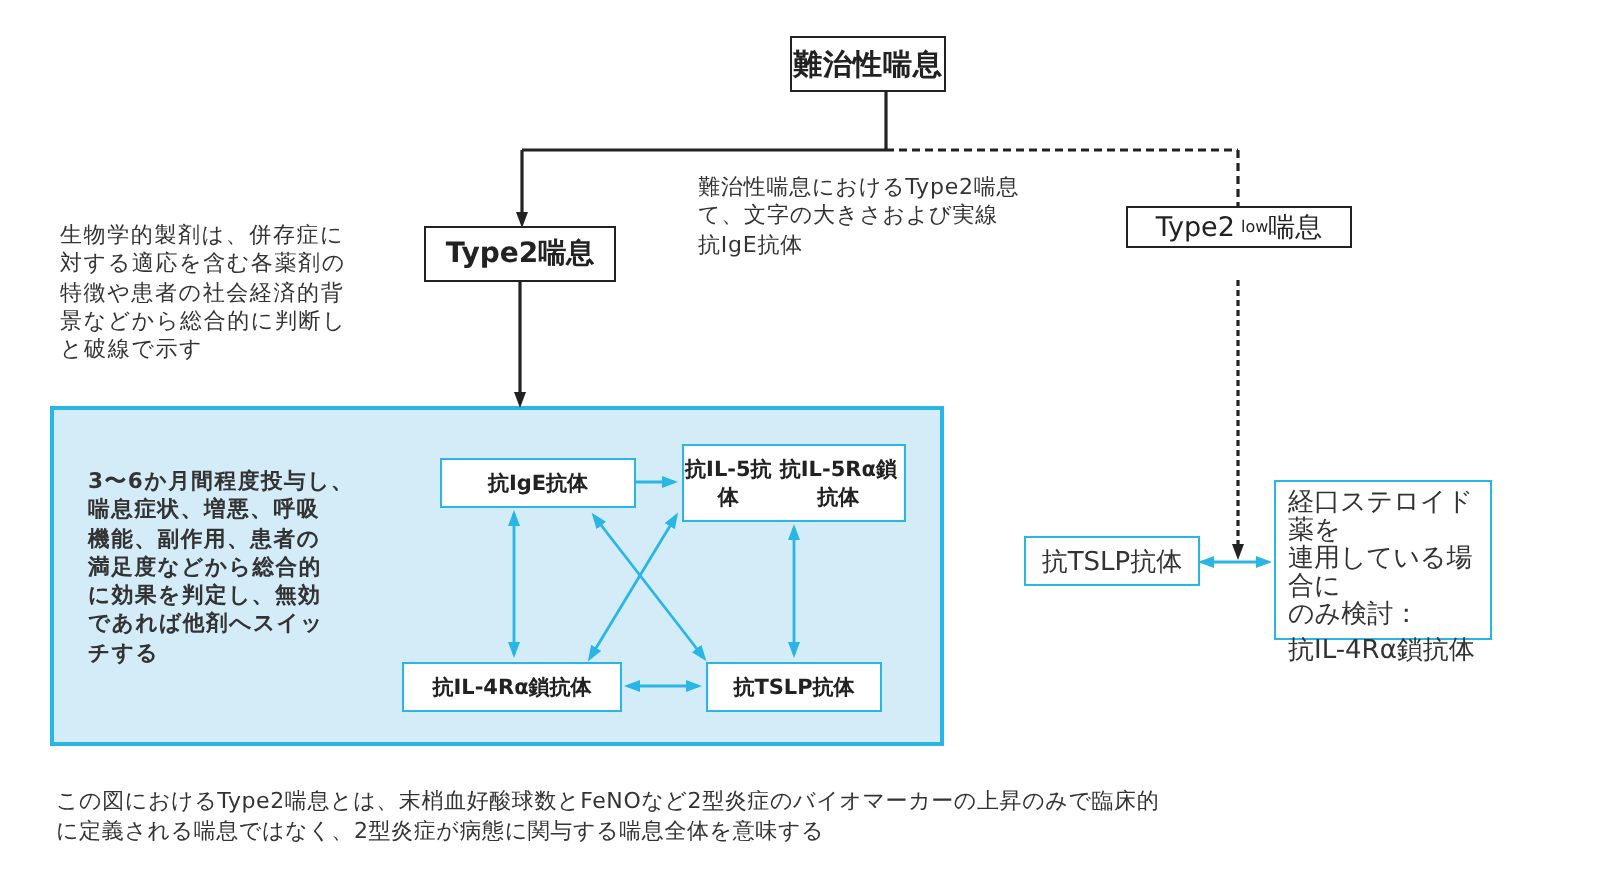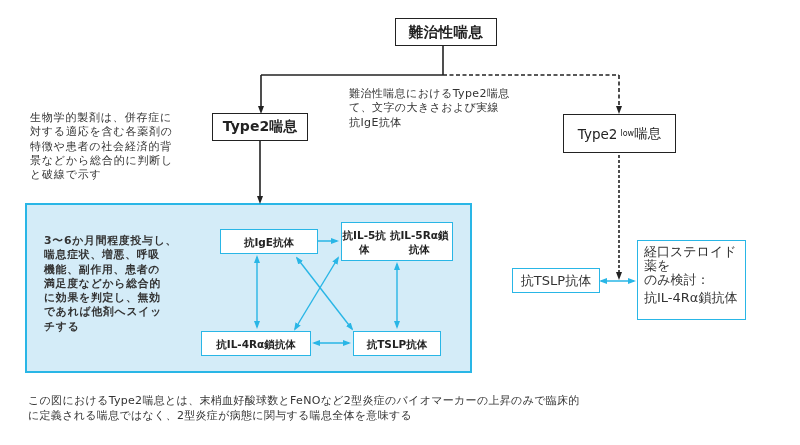--- a/index.html
+++ b/index.html
@@ -45,29 +45,29 @@
   <line x1="297" y1="241" x2="337" y2="241" stroke="#29b6e6" stroke-width="1.4" marker-start="url(#arrC)" marker-end="url(#arrC)"></line>
   <line x1="257" y1="257" x2="257" y2="327" stroke="#29b6e6" stroke-width="1.4" marker-start="url(#arrC)" marker-end="url(#arrC)"></line>
   <line x1="397" y1="264" x2="397" y2="327" stroke="#29b6e6" stroke-width="1.4" marker-start="url(#arrC)" marker-end="url(#arrC)"></line>
   <line x1="314" y1="343" x2="349" y2="343" stroke="#29b6e6" stroke-width="1.4" marker-start="url(#arrC)" marker-end="url(#arrC)"></line>
   <line x1="297" y1="258" x2="352" y2="329" stroke="#29b6e6" stroke-width="1.4" marker-start="url(#arrC)" marker-end="url(#arrC)"></line>
   <line x1="338" y1="258" x2="295" y2="329" stroke="#29b6e6" stroke-width="1.4" marker-start="url(#arrC)" marker-end="url(#arrC)"></line>
 
   <line x1="601" y1="281" x2="634" y2="281" stroke="#29b6e6" stroke-width="1.4" marker-start="url(#arrC)" marker-end="url(#arrC)"></line>
 </svg>
 
-<div class="abs box-black title" style="left:395px; top:18px; width:102px; height:28px;">
+<div class="abs box-black title" style="left:395px; top:18px; width:78px; height:28px;">
   <span>難治性喘息</span>
 </div>
 
 <div class="abs box-black type2" style="left:212px; top:113px; width:96px; height:28px;">
   <span>Type2喘息</span>
 </div>
 
-<div class="abs box-black type2low" style="left:563px; top:114px; width:113px; height:39px; border-width:1px;">
+<div class="abs box-black type2low" style="left:563px; top:103px; width:113px; height:21px; border-width:1px;">
   <span>Type2</span>
     <span class="sup">low</span>
     <span>喘息</span>
 </div>
 
 <div class="abs note" style="left:30px; top:111px; width:180px;">
   <div>生物学的製剤は、併存症に</div>
   <div>対する適応を含む各薬剤の</div>
   <div>特徴や患者の社会経済的背</div>
   <div>景などから総合的に判断し</div>
@@ -102,20 +102,21 @@
 </div>
 <div class="abs box-blue drug" style="left:353px; top:331px; width:88px; height:25px;">
   <span>抗TSLP抗体</span>
 </div>
 
 <div class="abs box-blue drug-light" style="left:512px; top:268px; width:88px; height:25px;">
   <span>抗TSLP抗体</span>
 </div>
 <div class="abs box-blue drug-light" style="left:637px; top:240px; width:109px; height:80px; display:block; text-align:left; padding:4px 6px; line-height:14px;">
   <div>経口ステロイド薬を</div>
+  <div>連用している場合に</div>
   <div>のみ検討：</div>
   <div style="margin-top:4px;">抗IL-4Rα鎖抗体</div>
 </div>
 
 <div class="abs footnote" style="left:28px; top:393px; width:770px;">
   <div>この図におけるType2喘息とは、末梢血好酸球数とFeNOなど2型炎症のバイオマーカーの上昇のみで臨床的</div>
   <div>に定義される喘息ではなく、2型炎症が病態に関与する喘息全体を意味する</div>
 </div>
 
 </body></html>

